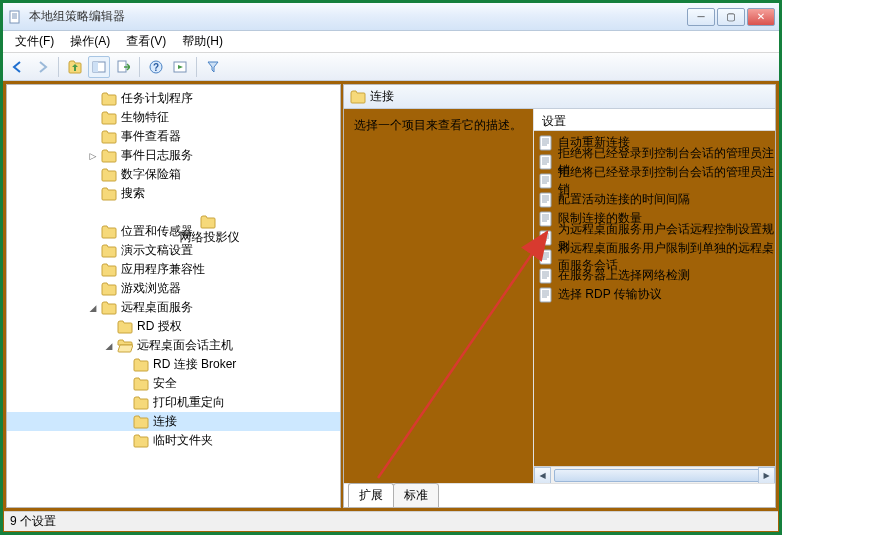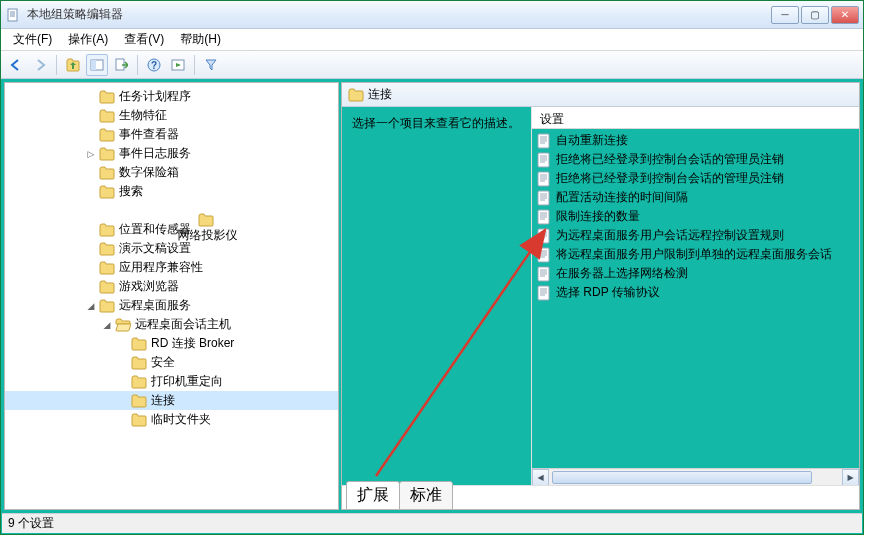--- a/index.html
+++ b/index.html
@@ -4,23 +4,23 @@
 <style>
   * { box-sizing: border-box; }
   body {
     margin: 0;
     font-family: Tahoma, "Microsoft YaHei", sans-serif;
     font-size: 12px;
     background: #fff;
     overflow: hidden;
   }
   .window {
-    width: 864px; height: 535px;
-    border: 1px solid #15803d;
-    background: #14b8a6;
+    width: 782px; height: 535px;
+    border: 3px solid #15803d;
+    background: #a16207;
     position: relative;
   }
   .titlebar {
     height: 28px;
     background: linear-gradient(to bottom, #f7fbff 0%, #e4eefb 45%, #d4e4f7 100%);
     border-bottom: 1px solid #b9c9db;
     display: flex;
     align-items: center;
     padding: 0 4px;
   }
@@ -187,21 +187,21 @@
     padding-left:4px;
     background:#fff;
     border-top:1px solid #e0e0e0;
   }
   .tab {
     padding:3px 10px 3px 10px;
     border:1px solid #b0b0b0;
     border-top-left-radius:3px;border-top-right-radius:3px;
     background:#f6f6f6;
     margin-right:-1px;
-    font-size:16px;
+    font-size:12px;
     position:relative;
     top:1px;
   }
   .tab.active {
     background:#fff;
     border-bottom-color:#fff;
   }
   .statusbar {
     position:absolute;
     left:1px;right:1px;bottom:1px;
@@ -377,20 +377,27 @@
                 <path d="M1 5 L1 3 Q1 1 3 1 L6 1 L7 3 L14 3 Q15 3 15 4 L15 12 Q15 13 14 13 L2 13 Q1 13 1 12 Z" fill="#f6d97a" stroke="#c9a43d"></path>
               </svg></span>
             <span class="tree-label">游戏浏览器</span>
           </div>
           <div class="tree-node" style="padding-left: 80px;">
             <span class="tree-toggle">◢</span>
             <span class="folder-icon"><svg width="16" height="14" viewBox="0 0 16 14">
                 <path d="M1 5 L1 3 Q1 1 3 1 L6 1 L7 3 L14 3 Q15 3 15 4 L15 12 Q15 13 14 13 L2 13 Q1 13 1 12 Z" fill="#f6d97a" stroke="#c9a43d"></path>
               </svg></span>
             <span class="tree-label">远程桌面服务</span>
+          </div>
+          <div class="tree-node" style="padding-left: 96px;">
+            <span class="tree-toggle"></span>
+            <span class="folder-icon"><svg width="16" height="14" viewBox="0 0 16 14">
+                <path d="M1 5 L1 3 Q1 1 3 1 L6 1 L7 3 L14 3 Q15 3 15 4 L15 12 Q15 13 14 13 L2 13 Q1 13 1 12 Z" fill="#f6d97a" stroke="#c9a43d"></path>
+              </svg></span>
+            <span class="tree-label">RD 授权</span>
           </div>
           <div class="tree-node" style="padding-left: 96px;">
             <span class="tree-toggle">◢</span>
             <span class="folder-icon"><svg width="16" height="14" viewBox="0 0 16 14">
                 <path d="M1 5 L1 3 Q1 1 3 1 L6 1 L7 3 L14 3 Q15 3 15 4 L15 6 L1 6 Z" fill="#f6d97a" stroke="#c9a43d"></path>
                 <path d="M1 12 L3 6 L16 6 L14 12 Q14 13 13 13 L2 13 Q1 13 1 12 Z" fill="#fce9a8" stroke="#c9a43d"></path>
               </svg></span>
             <span class="tree-label">远程桌面会话主机</span>
           </div>
           <div class="tree-node" style="padding-left: 112px;">

